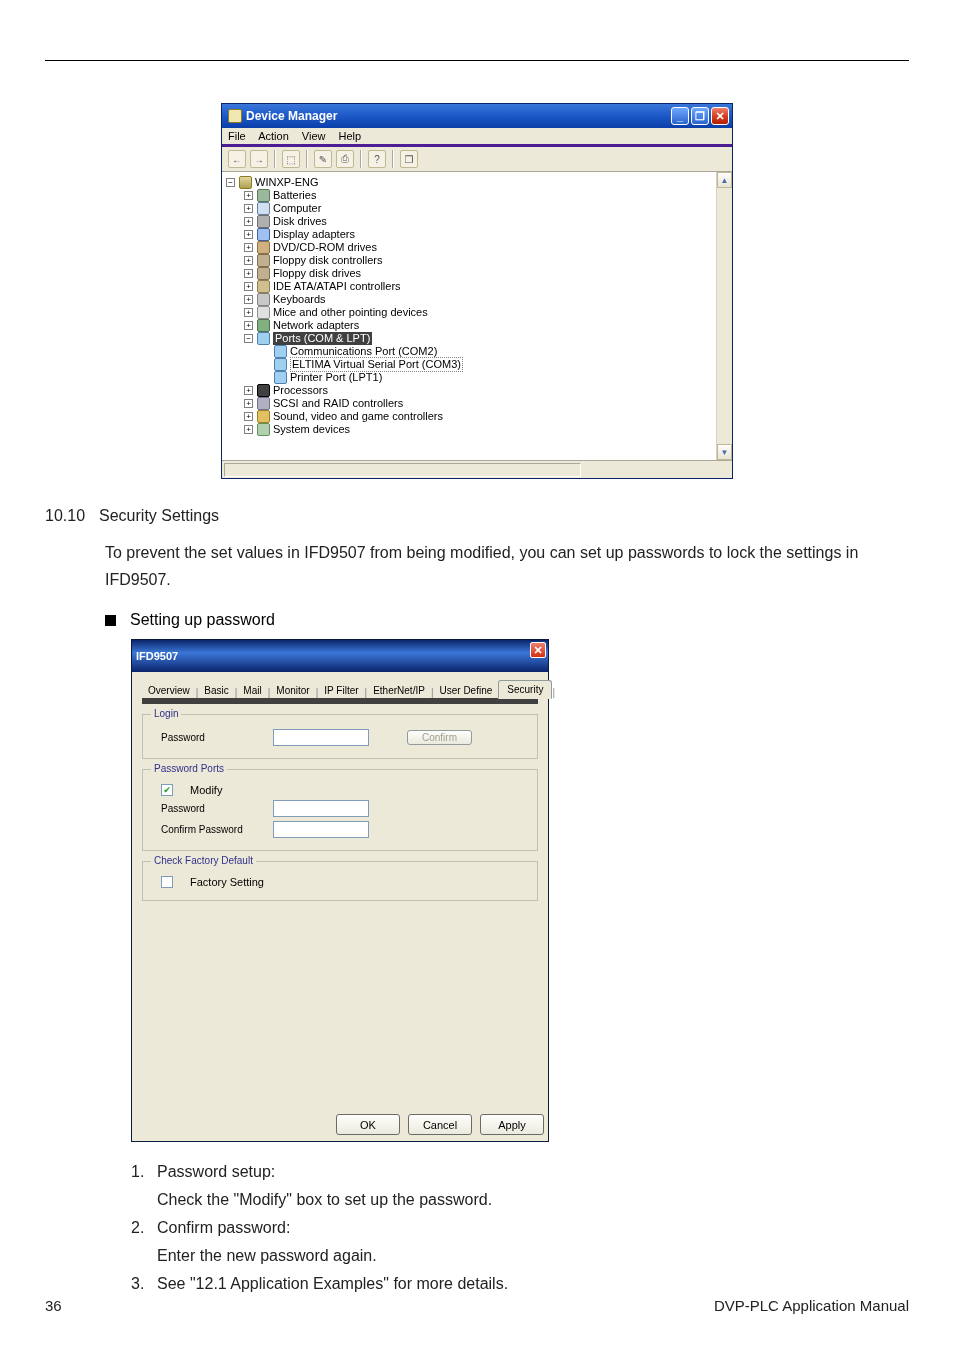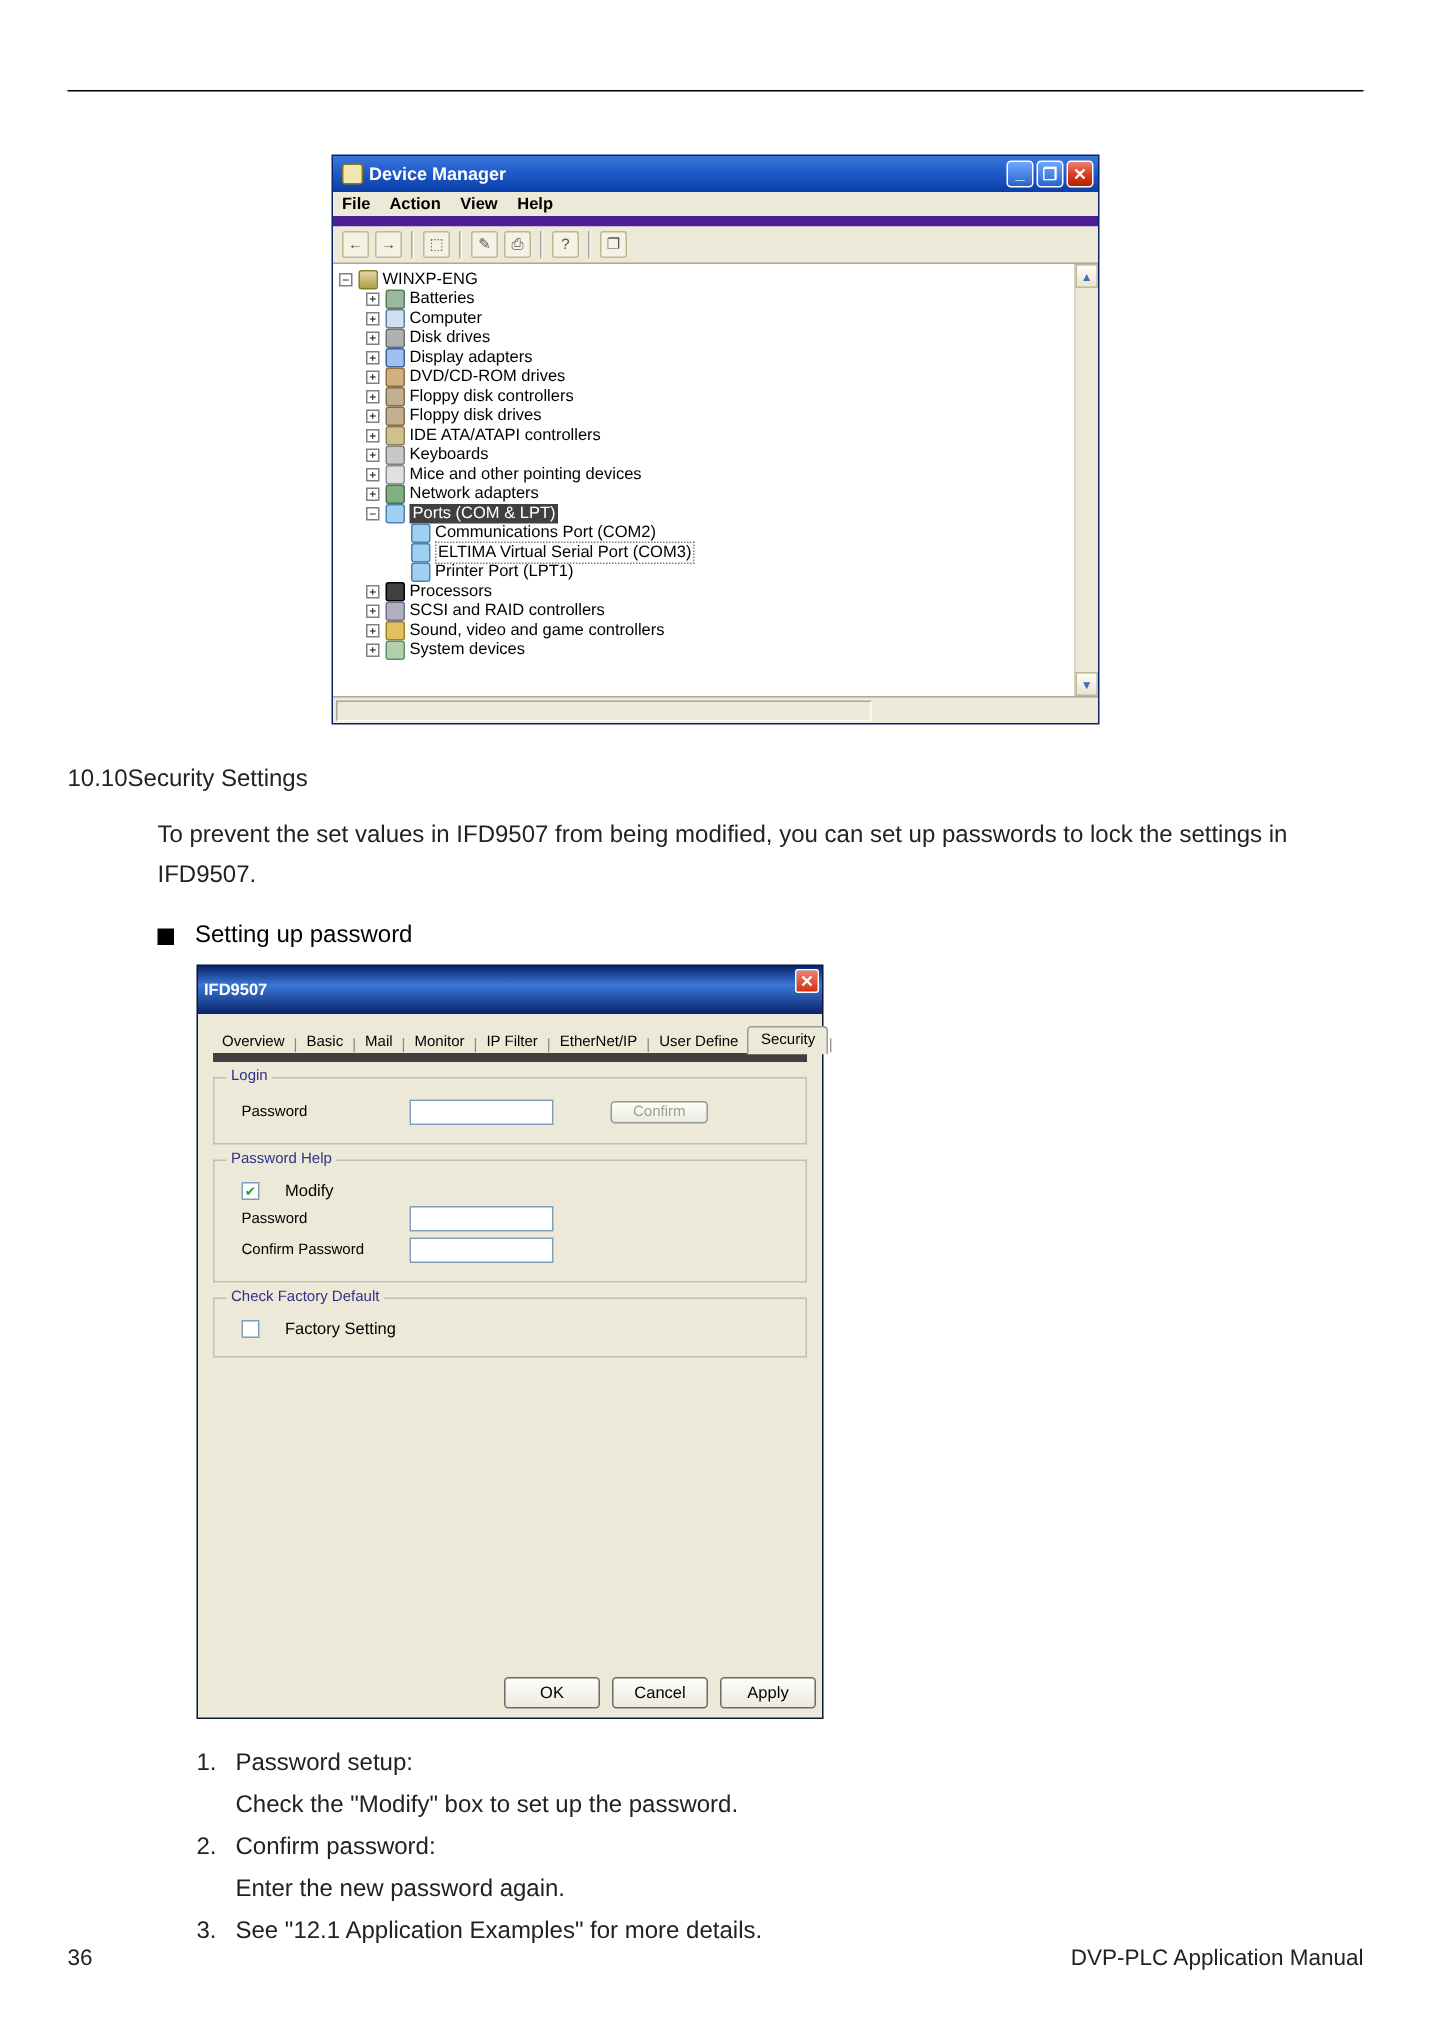--- a/index.html
+++ b/index.html
@@ -30,21 +30,21 @@
     color: #fff;
     display: flex; align-items: center;
     padding-left: 6px;
     position: relative;
   }
   .dm-title .ticon { width:14px;height:14px;background:#f0e8b0;border:1px solid #8a7a20;margin-right:4px;border-radius:2px; }
   .dm-title .tlabel { font-weight: bold; font-size: 12px; }
   .dm-ctrls { position:absolute; right:3px; top:3px; display:flex; gap:2px; }
   .dm-ctrls .cbtn { width:18px;height:18px;border:1px solid #fff;border-radius:3px;display:flex;align-items:center;justify-content:center;font-size:11px;font-weight:bold;color:#fff;background:linear-gradient(#6fa8ff,#2a64cc); }
   .dm-ctrls .cbtn.close { background:linear-gradient(#f08070,#d84020,#b02000); }
-  .dm-menu { background:#ece9d8; padding:2px 6px; border-bottom:7px solid #4c1d95; color:#000;font-weight:bold;}
+  .dm-menu { background:#ece9d8; padding:2px 6px; border-bottom:3px solid #4c1d95; color:#000;}
   .dm-menu span { margin-right:10px; font-size:11px;}
   .dm-tool { background:#ece9d8; padding:3px 6px; border-bottom:1px solid #aca899; display:flex; align-items:center; gap:4px;}
   .tbtn { width:18px;height:18px;border:1px solid #c0b890;background:#f5f2e5;border-radius:2px;display:flex;align-items:center;justify-content:center;font-size:10px;color:#555;}
   .tsep { width:2px;height:18px;border-left:1px solid #aca899;border-right:1px solid #fff;margin:0 2px;}
   .dm-body { background:#fff; height:288px; display:flex; }
   .tree { flex:1; padding:4px 4px 4px 4px; overflow:hidden; color:#000; line-height:13px;}
   .trow { display:flex; align-items:center; height:13px; white-space:nowrap;}
   .exp { width:9px;height:9px;border:1px solid #808080;display:inline-flex;align-items:center;justify-content:center;font-size:8px;line-height:8px;color:#000;background:#fff;margin-right:4px;}
   .spacer { display:inline-block; }
   .nicon { width:13px;height:13px;margin-right:3px;display:inline-block;border-radius:2px; }
@@ -66,21 +66,21 @@
   .i-sys{background:#b0d0b0;border:1px solid #609060;}
   .sel { background:#404040;color:#fff;padding:0 2px; }
   .boxsel { border:1px dotted #808080; padding:0 1px; }
   .sbar { width:16px;background:#ece9d8;border-left:1px solid #d4d0c8;display:flex;flex-direction:column; }
   .sbar .sbtn{height:16px;background:linear-gradient(#fdfdfb,#e8e4d4);border:1px solid #c0b890;display:flex;align-items:center;justify-content:center;font-size:8px;color:#4a6aaa;}
   .sbar .strack{flex:1;}
   .dm-status{height:18px;background:#ece9d8;border-top:1px solid #aca899;}
   .dm-status .inset{width:70%;height:14px;margin:2px 0 0 2px;border:1px solid #aca899;border-right-color:#fff;border-bottom-color:#fff;background:#ece9d8;}
 
   
-  .sec-head { display:flex; font-size:16px; color:#222; margin-bottom:14px;}
+  .sec-head { display:flex; gap:14px; font-size:16px; color:#222; margin-bottom:14px;}
   .sec-body { margin-left:60px; font-size:16px; color:#222; line-height:1.7;}
   .bullet-row { display:flex; align-items:center; gap:14px; margin:18px 0 10px 60px; font-size:16px;}
   .bullet-row .sq{width:11px;height:11px;background:#000;}
 
   
   .ifd {
     width:418px; margin-left:86px; border:1px solid #0a1a3a;
     font-family: Tahoma, sans-serif; font-size:11px; background:#ece9d8;
   }
   .ifd-title{height:32px;background:linear-gradient(#0a246a,#3b77d8 40%,#0a246a);color:#fff;font-weight:bold;display:flex;align-items:center;padding:0 4px;position:relative;}
@@ -314,21 +314,21 @@
         <span class="glabel">Login</span>
         <div class="row">
           <label>Password</label>
           <div class="tinput"></div>
           <span style="width:14px"></span>
           <span class="btn">Confirm</span>
         </div>
       </div>
 
       <div class="group">
-        <span class="glabel">Password Help</span>
+        <span class="glabel">Password Ports</span>
         <div class="row">
           <span class="chk">✔</span>
           <span>Modify</span>
         </div>
         <div class="row">
           <label>Password</label>
           <div class="tinput"></div>
         </div>
         <div class="row">
           <label>Confirm Password</label>

